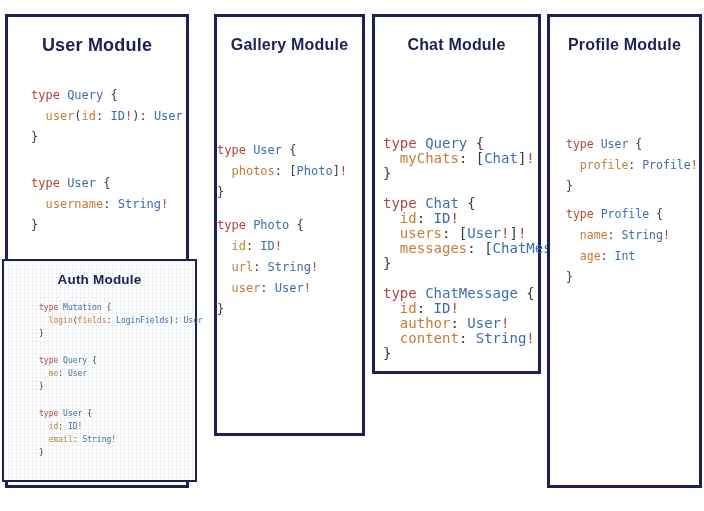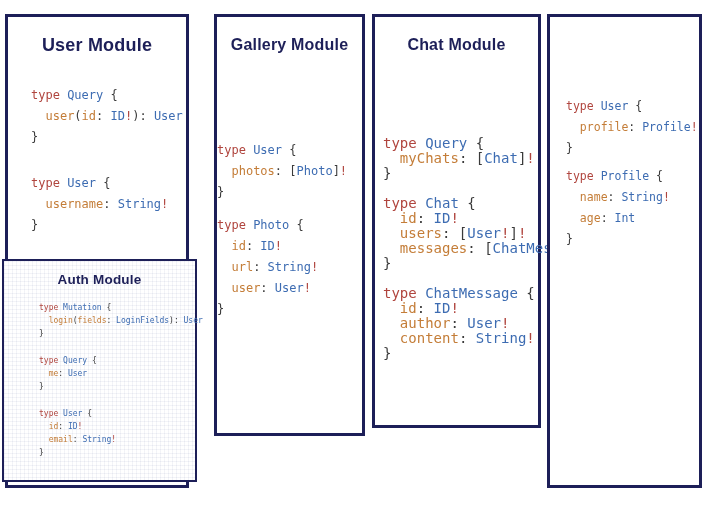--- a/index.html
+++ b/index.html
@@ -27,21 +27,21 @@
 
   .m-user{left:5px;top:14px;width:184px;height:474px;}
   .m-user .panel-title{font-size:18px;}
   .m-user .code{margin-top:30px;padding-left:23px;font-size:12px;}
   .m-user .code pre{line-height:21px;margin-bottom:25px;}
 
   .m-gallery{left:214px;top:14px;width:151px;height:422px;}
   .m-gallery .code{margin-top:85px;font-size:12px;}
   .m-gallery .code pre{line-height:21px;margin-bottom:12px;}
 
-  .m-chat{left:372px;top:14px;width:169px;height:414px;}
+  .m-chat{left:372px;top:14px;width:169px;height:360px;}
   .m-chat .code{margin-top:81px;padding-left:8px;font-size:14px;}
   .m-chat .code pre{line-height:15px;margin-bottom:15px;}
 
   .m-profile{left:547px;top:14px;width:155px;height:474px;}
   .m-profile .code{margin-top:79px;padding-left:16px;font-size:11.5px;}
   .m-profile .code pre{line-height:21px;margin-bottom:7px;}
 
   .m-auth{
     left:2px;top:259px;width:195px;height:223px;border-width:2px;
     background-color:#ffffff;
@@ -98,20 +98,21 @@
 <span class="punct">}</span></pre>
         <pre><span class="kw">type</span><span class="punct"> </span><span class="typ">ChatMessage</span><span class="punct"> {</span>
 <span class="punct">  </span><span class="fld">id</span><span class="punct">: </span><span class="typ">ID</span><span class="bang">!</span>
 <span class="punct">  </span><span class="fld">author</span><span class="punct">: </span><span class="typ">User</span><span class="bang">!</span>
 <span class="punct">  </span><span class="fld">content</span><span class="punct">: </span><span class="typ">String</span><span class="bang">!</span>
 <span class="punct">}</span></pre>
       </div>
   </section>
 
   <section class="panel m-profile">
+    <h2 class="panel-title">Profile Module</h2>
     <div class="code">
         <pre><span class="kw">type</span><span class="punct"> </span><span class="typ">User</span><span class="punct"> {</span>
 <span class="punct">  </span><span class="fld">profile</span><span class="punct">: </span><span class="typ">Profile</span><span class="bang">!</span>
 <span class="punct">}</span></pre>
         <pre><span class="kw">type</span><span class="punct"> </span><span class="typ">Profile</span><span class="punct"> {</span>
 <span class="punct">  </span><span class="fld">name</span><span class="punct">: </span><span class="typ">String</span><span class="bang">!</span>
 <span class="punct">  </span><span class="fld">age</span><span class="punct">: </span><span class="typ">Int</span>
 <span class="punct">}</span></pre>
       </div>
   </section>

